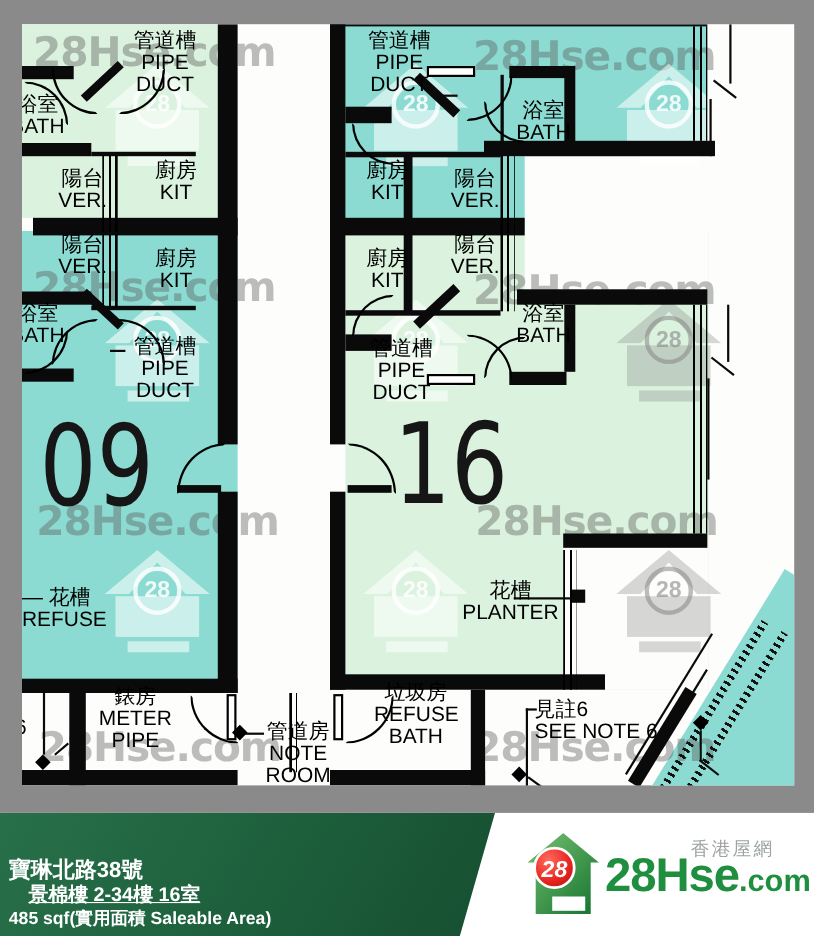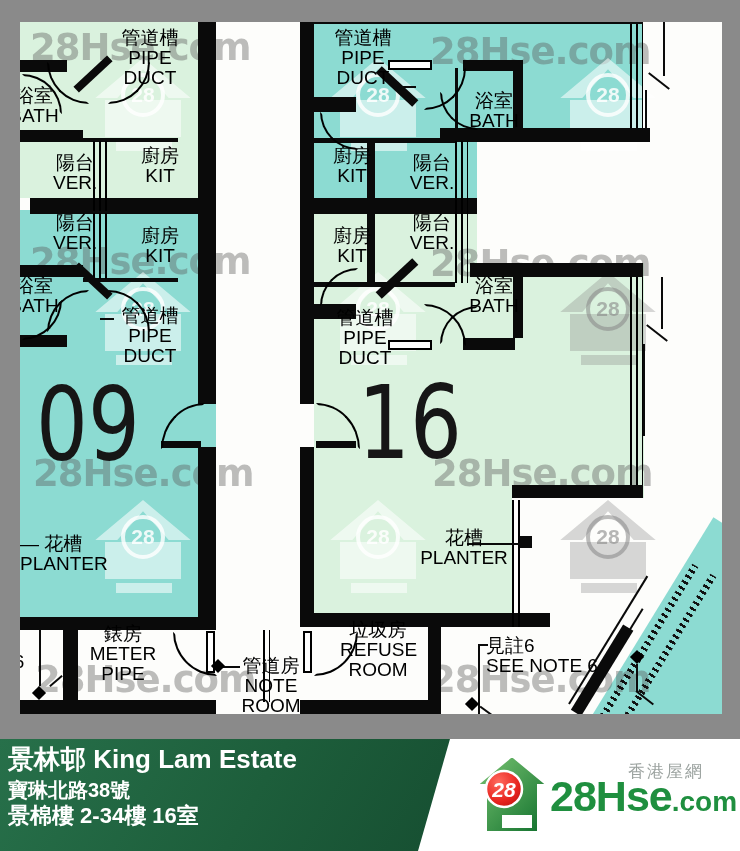--- a/index.html
+++ b/index.html
@@ -41,21 +41,21 @@
   .wm-light .ring{border-color:rgba(255,255,255,.8);color:rgba(255,255,255,.85);}
   .wm-gray .roof,.wm-gray .hbody,.wm-gray .hbase{background:rgba(135,135,135,.32);}
   .wm-gray .ring{border-color:rgba(135,135,135,.55);color:rgba(135,135,135,.6);}
   .footer{position:absolute;left:0;top:739px;width:740px;height:112px;background:#FFFFFF;}
   .footer-green{position:absolute;left:0;top:0;width:460px;height:112px;
       background:linear-gradient(120deg,#27704a 0%,#1d5e3b 55%,#164e31 100%);
       clip-path:polygon(0 0,450px 0,418px 112px,0 112px);}
   .f-text{position:absolute;color:#fff;font-weight:bold;white-space:nowrap;z-index:5;}
   .f1{left:8px;top:3px;font-size:26px;}
   .f2{left:8px;top:38px;font-size:20px;}
-  .f3{left:8px;top:62px;font-size:22px;}
+  .f3{left:26px;top:62px;font-size:18px;text-decoration:underline;}
   .f4{left:8px;top:86px;font-size:16px;}
   .logo-house{position:absolute;left:476px;top:16px;z-index:5;}
   .logo-text{position:absolute;left:550px;top:33px;color:#1F8F3F;font-weight:bold;z-index:5;white-space:nowrap;}
   .logo-text .big{font-size:43px;letter-spacing:-1px;}
   .logo-text .small{font-size:28px;margin-top:12px;}
   .hk-label{position:absolute;left:628px;top:21px;font-size:17px;color:#9CA3A0;z-index:5;letter-spacing:2px;}
 </style>
 </head>
 <body>
 
@@ -252,21 +252,21 @@
 VER.</div>
     <div class="room-label" style="left:116px;top:204px;width:48px;">廚房
 KIT</div>
     <div class="room-label" style="left:-18px;top:254px;width:64px;">浴室
 BATH</div>
     <div class="room-label" style="left:95px;top:284px;width:70px;">管道槽
 PIPE
 DUCT</div>
     <div class="unit-num" style="left:16px;top:352px;">09</div>
     <div class="room-label left" style="left:0;top:512px;width:120px;">— 花槽
-PLANTER</div>
+REFUSE</div>
     <div class="room-label" style="left:58px;top:602px;width:90px;">錶房
 METER
 PIPE</div>
     <div class="room-label" style="left:216px;top:634px;width:70px;">管道房
 NOTE
 ROOM</div>
     <div class="room-label" style="left:308px;top:6px;width:70px;">管道槽
 PIPE
 DUCT</div>
     <div class="room-label" style="left:441px;top:69px;width:66px;">浴室
@@ -282,31 +282,31 @@
     <div class="room-label" style="left:441px;top:254px;width:66px;">浴室
 BATH</div>
     <div class="room-label" style="left:310px;top:286px;width:70px;">管道槽
 PIPE
 DUCT</div>
     <div class="unit-num" style="left:338px;top:350px;">16</div>
     <div class="room-label" style="left:388px;top:506px;width:112px;">花槽
 PLANTER</div>
     <div class="room-label" style="left:320px;top:598px;width:76px;">垃圾房
 REFUSE
-ROOM</div>
+BATH</div>
     <div class="room-label left" style="left:466px;top:614px;width:130px;">見註6
 SEE NOTE 6</div>
     <div class="room-label" style="left:-12px;top:630px;width:22px;">6</div>
   </div>
 
   <div class="footer">
     <div class="footer-green"></div>
-    <div class="f-text f1">景林邨 King Lam Estate</div>
     <div class="f-text f2">寶琳北路38號</div>
     <div class="f-text f3">景棉樓 2-34樓 16室</div>
+    <div class="f-text f4">485 sqf(實用面積 Saleable Area)</div>
 
     <div class="logo-house">
       <svg width="72" height="78" viewBox="0 0 72 78">
         <defs>
           <linearGradient id="hg" x1="0" y1="0" x2="1" y2="1">
             <stop offset="0" stop-color="#7cc674"></stop>
               <stop offset="1" stop-color="#0f6f2c"></stop>
           </linearGradient>
           <radialGradient id="rg" cx="0.35" cy="0.3" r="0.9">
             <stop offset="0" stop-color="#ff6a5e"></stop>

